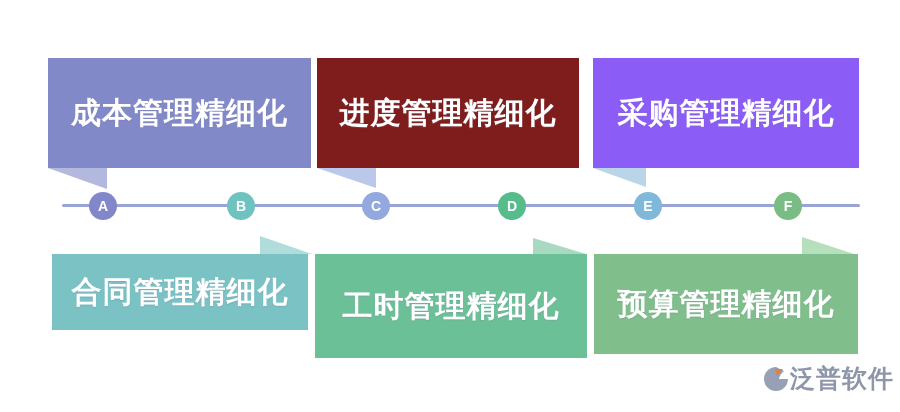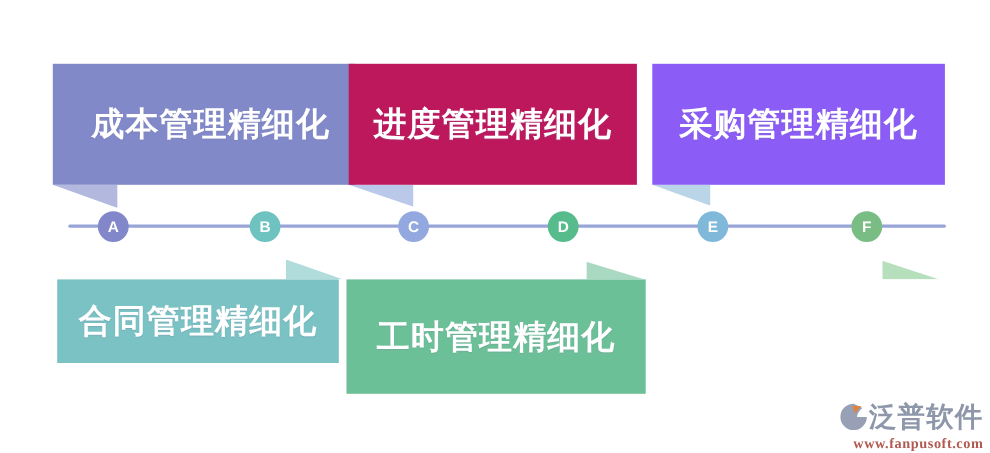--- a/index.html
+++ b/index.html
@@ -44,24 +44,24 @@
   .watermark{position:absolute;right:6px;top:362px;display:flex;flex-direction:column;align-items:flex-end;}
   .wm-row{display:flex;align-items:center;gap:1px;}
   .wm-brand{font-size:25px;font-weight:bold;letter-spacing:1px;white-space:nowrap;}
   .wm-url{font-family:"Liberation Serif", serif;font-weight:bold;font-size:13px;letter-spacing:.5px;margin-top:0px;}
 </style>
 </head>
 <body>
 
 <div class="stage">
 
-  <div class="box b1" style="background-color: rgb(130, 137, 200); padding-left: 12px;">
+  <div class="box b1" style="background-color: rgb(130, 137, 200);">
     <span>成本管理精细化</span>
   </div>
-  <div class="box b2" style="background-color: #be185d;">
+  <div class="box b2" style="background-color: #7f1d1d;">
     <span>进度管理精细化</span>
   </div>
   <div class="box b3" style="background-color: #8b5cf6;">
     <span>采购管理精细化</span>
   </div>
 
   <div class="tail tail-down t1" style="background-color: rgb(179, 184, 222);"></div>
   <div class="tail tail-down t2" style="background-color: rgb(186, 200, 234);"></div>
   <div class="tail tail-down t3" style="background-color: rgb(185, 213, 231);"></div>
 
@@ -88,25 +88,27 @@
   <div class="tail tail-up t4" style="background-color: rgb(176, 220, 220);"></div>
   <div class="tail tail-up t5" style="background-color: rgb(169, 218, 193);"></div>
   <div class="tail tail-up t6" style="background-color: rgb(182, 223, 188);"></div>
 
   <div class="box b4" style="background-color: rgb(122, 194, 196);">
     <span>合同管理精细化</span>
   </div>
   <div class="box b5" style="background-color: rgb(108, 192, 152);">
     <span>工时管理精细化</span>
   </div>
+  <div class="box b6" style="background-color: rgb(128, 190, 139);">
+    <span>预算管理精细化</span>
+  </div>
 
   <div class="watermark">
     <div class="wm-row">
       <svg width="26" height="26" viewBox="0 0 26 26">
         <path d="M13 1 A12 12 0 1 0 25 13 L16 13 Q17 8 21 5 Z" fill="#97a0b4"></path>
         <path d="M12 3 L20 3 L14 10 Z" fill="#e0823d"></path>
       </svg>
       <span class="wm-brand" style="color: rgb(142, 151, 170);">泛普软件</span>
     </div>
-    <div class="wm-url" style="color: rgb(176, 90, 82);">www.fanpusoft.com</div>
   </div>
 
 </div>
 
 </body></html>

